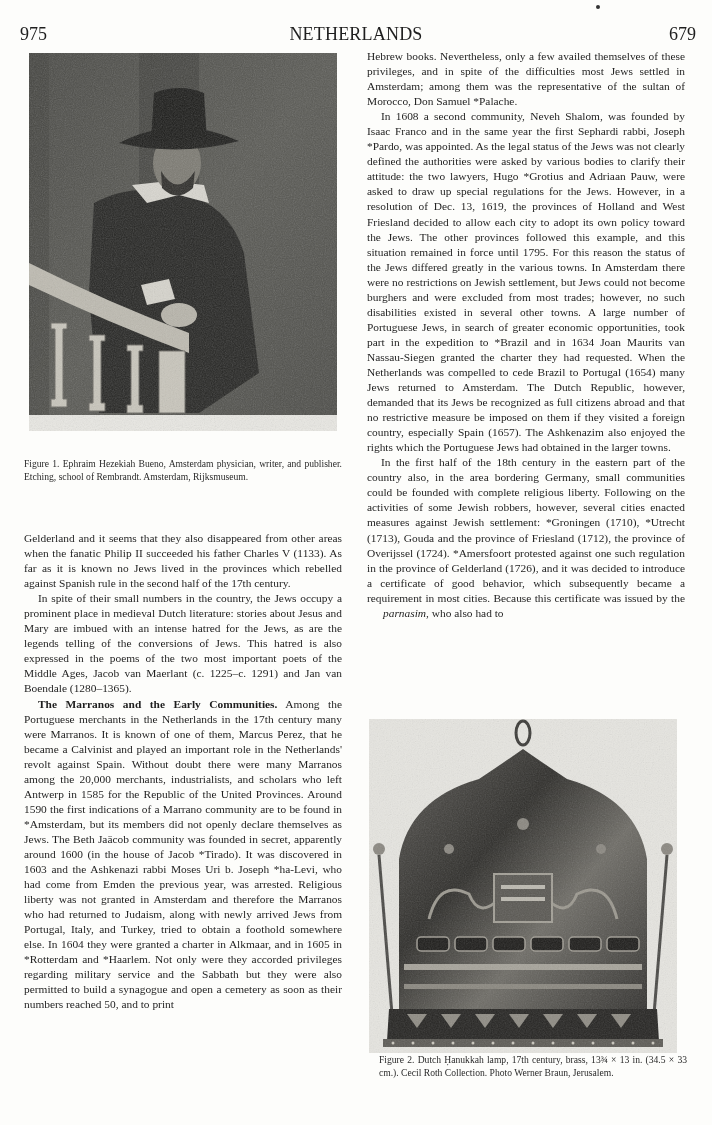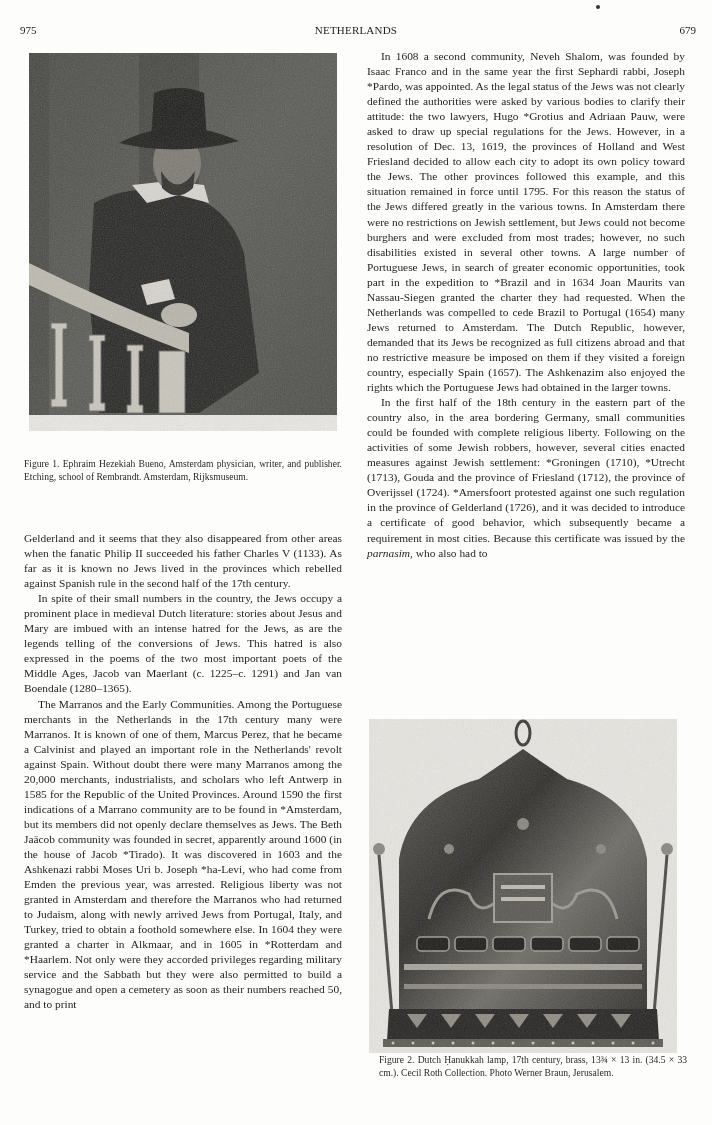--- a/index.html
+++ b/index.html
@@ -1,30 +1,30 @@
 <!DOCTYPE html>
 <html><head>
 <meta charset="utf-8">
 <style>
   html, body { margin: 0; padding: 0; background: #fdfdfb; }
   body { width: 712px; height: 1125px; position: relative; overflow: hidden;
          font-family: "Liberation Serif", "DejaVu Serif", serif; color: #1e1e1e; }
-  .running-head { position: absolute; top: 24px; left: 0; width: 712px; height: 20px; font-size: 11px; }
+  .running-head { position: absolute; top: 24px; left: 0; width: 712px; height: 20px; font-size: 18px; }
   .pn-left { position: absolute; left: 20px; top: 0; }
   .pn-right { position: absolute; right: 16px; top: 0; }
   .rh-title { position: absolute; left: 0; width: 712px; text-align: center; top: 0; letter-spacing: 0.2px; }
   .speck { position: absolute; left: 596px; top: 5px; width: 4px; height: 4px; border-radius: 50%; background: #333; }
 
   .col { position: absolute; width: 318px; font-size: 11.4px; line-height: 15.05px; text-align: justify; }
   .col-left { left: 24px; top: 531px; }
   .col-right { left: 367px; top: 49px; }
   p { margin: 0; }
   p.indent { text-indent: 14px; }
-  .bold { font-weight: normal; }
-  .it { font-style: italic; }
+  .bold { font-weight: bold; }
+  .it { font-style: italic; margin-left: 16px; }
 
   .figure { position: absolute; }
   .fig1 { left: 29px; top: 53px; width: 308px; height: 378px; }
   .fig2 { left: 369px; top: 719px; width: 308px; height: 334px; }
 
   .caption { position: absolute; font-size: 9.6px; line-height: 13px; text-align: justify; color: #2a2a2a; }
   .cap1 { left: 24px; top: 457px; width: 318px; }
   .cap2 { left: 379px; top: 1053px; width: 308px; }
 </style>
 </head>
@@ -85,20 +85,21 @@
 
 <div class="caption cap1">Figure 1. Ephraim Hezekiah Bueno, Amsterdam physician, writer, and publisher. Etching, school of Rembrandt. Amsterdam, Rijksmuseum.</div>
 
 <div class="col col-left">
   <p>Gelderland and it seems that they also disappeared from other areas when the fanatic Philip II succeeded his father Charles V (1133). As far as it is known no Jews lived in the provinces which rebelled against Spanish rule in the second half of the 17th century.</p>
   <p class="indent">In spite of their small numbers in the country, the Jews occupy a prominent place in medieval Dutch literature: stories about Jesus and Mary are imbued with an intense hatred for the Jews, as are the legends telling of the conversions of Jews. This hatred is also expressed in the poems of the two most important poets of the Middle Ages, Jacob van Maerlant (c. 1225–c. 1291) and Jan van Boendale (1280–1365).</p>
   <p class="indent"><span class="bold">The Marranos and the Early Communities.</span> <span>Among the Portuguese merchants in the Netherlands in the 17th century many were Marranos. It is known of one of them, Marcus Perez, that he became a Calvinist and played an important role in the Netherlands' revolt against Spain. Without doubt there were many Marranos among the 20,000 merchants, industrialists, and scholars who left Antwerp in 1585 for the Republic of the United Provinces. Around 1590 the first indications of a Marrano community are to be found in *Amsterdam, but its members did not openly declare themselves as Jews. The Beth Jaäcob community was founded in secret, apparently around 1600 (in the house of Jacob *Tirado). It was discovered in 1603 and the Ashkenazi rabbi Moses Uri b. Joseph *ha-Levi, who had come from Emden the previous year, was arrested. Religious liberty was not granted in Amsterdam and therefore the Marranos who had returned to Judaism, along with newly arrived Jews from Portugal, Italy, and Turkey, tried to obtain a foothold somewhere else. In 1604 they were granted a charter in Alkmaar, and in 1605 in *Rotterdam and *Haarlem. Not only were they accorded privileges regarding military service and the Sabbath but they were also permitted to build a synagogue and open a cemetery as soon as their numbers reached 50, and to print</span></p>
 </div>
 
 <div class="col col-right">
+  <p>Hebrew books. Nevertheless, only a few availed themselves of these privileges, and in spite of the difficulties most Jews settled in Amsterdam; among them was the representative of the sultan of Morocco, Don Samuel *Palache.</p>
   <p class="indent">In 1608 a second community, Neveh Shalom, was founded by Isaac Franco and in the same year the first Sephardi rabbi, Joseph *Pardo, was appointed. As the legal status of the Jews was not clearly defined the authorities were asked by various bodies to clarify their attitude: the two lawyers, Hugo *Grotius and Adriaan Pauw, were asked to draw up special regulations for the Jews. However, in a resolution of Dec. 13, 1619, the provinces of Holland and West Friesland decided to allow each city to adopt its own policy toward the Jews. The other provinces followed this example, and this situation remained in force until 1795. For this reason the status of the Jews differed greatly in the various towns. In Amsterdam there were no restrictions on Jewish settlement, but Jews could not become burghers and were excluded from most trades; however, no such disabilities existed in several other towns. A large number of Portuguese Jews, in search of greater economic opportunities, took part in the expedition to *Brazil and in 1634 Joan Maurits van Nassau-Siegen granted the charter they had requested. When the Netherlands was compelled to cede Brazil to Portugal (1654) many Jews returned to Amsterdam. The Dutch Republic, however, demanded that its Jews be recognized as full citizens abroad and that no restrictive measure be imposed on them if they visited a foreign country, especially Spain (1657). The Ashkenazim also enjoyed the rights which the Portuguese Jews had obtained in the larger towns.</p>
   <p class="indent"><span>In the first half of the 18th century in the eastern part of the country also, in the area bordering Germany, small communities could be founded with complete religious liberty. Following on the activities of some Jewish robbers, however, several cities enacted measures against Jewish settlement: *Groningen (1710), *Utrecht (1713), Gouda and the province of Friesland (1712), the province of Overijssel (1724). *Amersfoort protested against one such regulation in the province of Gelderland (1726), and it was decided to introduce a certificate of good behavior, which subsequently became a requirement in most cities. Because this certificate was issued by the </span><span class="it">parnasim</span><span>, who also had to</span></p>
 </div>
 
 <div class="figure fig2">
   <svg width="308" height="334" viewBox="0 0 308 334" xmlns="http://www.w3.org/2000/svg">
     <defs>
       <linearGradient id="brass" x1="0" y1="0" x2="1" y2="1">
         <stop offset="0" stop-color="#5b5955"></stop>
         <stop offset="0.35" stop-color="#2f2e2b"></stop>

